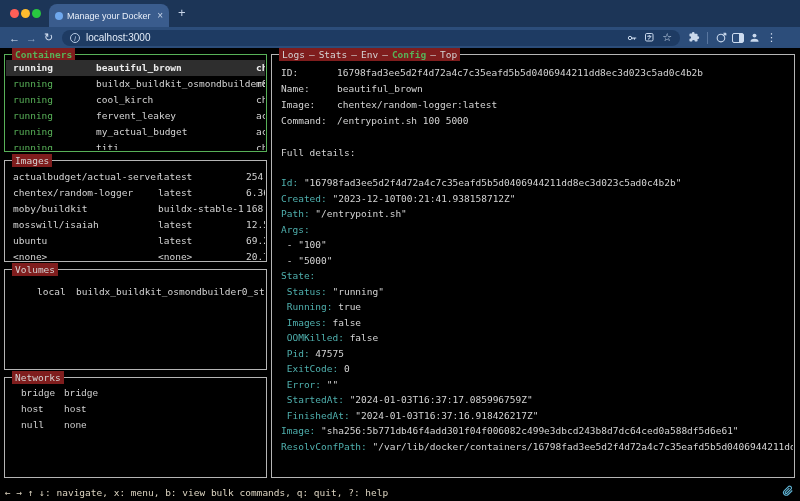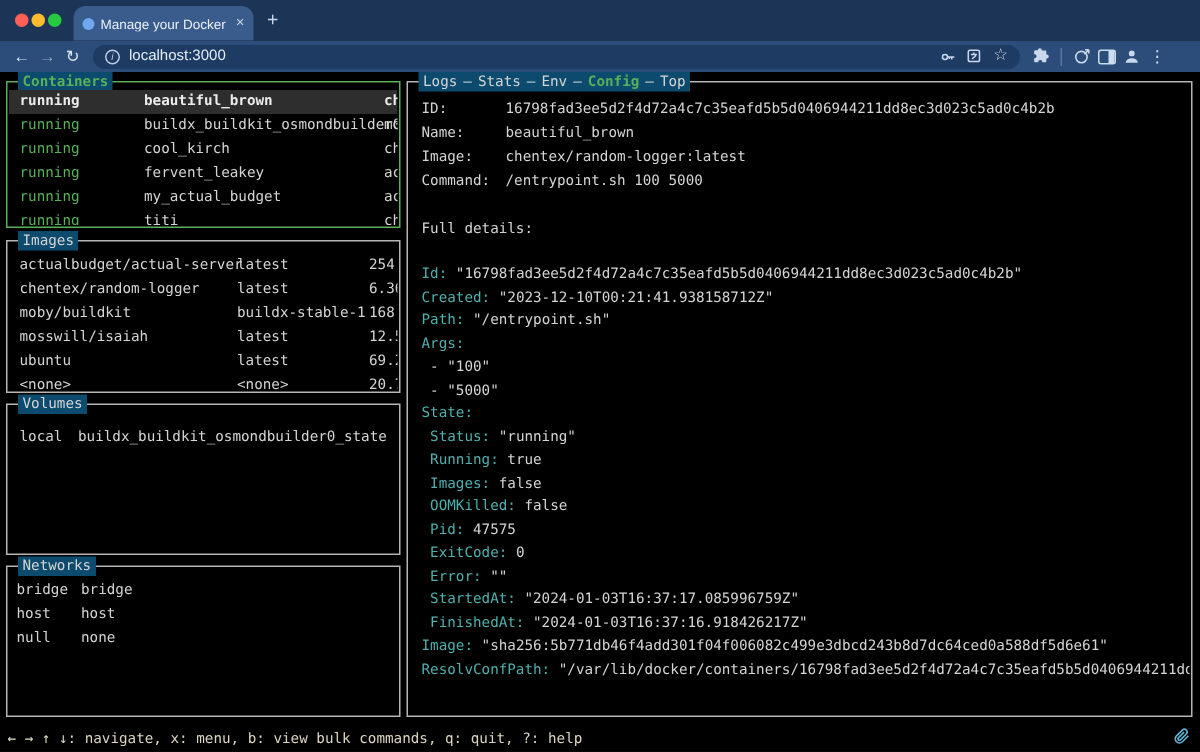--- a/index.html
+++ b/index.html
@@ -39,45 +39,45 @@
   .star{font-size:11px;line-height:11px;}
   .divider{width:1px;height:12px;background:#5a77a0;margin:0 3px;flex:0 0 auto;}
   .sidepanel{width:12px;height:10px;border:1.5px solid #cddcf0;border-radius:2px;position:relative;flex:0 0 auto;}
   .sidepanel::after{content:"";position:absolute;right:0;top:0;bottom:0;width:4px;background:#cddcf0;}
 
   
   .term{position:absolute;left:0;top:48px;width:800px;height:453px;background:#000;
         font-family:"DejaVu Sans Mono",monospace;font-size:9.5px;color:var(--fg);}
   .panel{position:absolute;border:1px solid var(--border);}
   .panel.active{border-color:var(--green);}
-  .ptitle{position:absolute;top:-7px;left:7px;background:#0c4a6e;padding:0 3px;font-size:9.5px;
+  .ptitle{position:absolute;top:-7px;left:7px;background:#7f1d1d;padding:0 3px;font-size:9.5px;
           line-height:13px;color:var(--fg);white-space:nowrap;}
   .ptitle.green{color:var(--green);font-weight:bold;}
   .pbody{position:absolute;left:1px;right:1px;top:0;bottom:1px;overflow:hidden;}
   .pre{white-space:pre;}
 
   #p-containers{left:4px;top:6px;width:263px;height:98px;}
   #p-containers .pbody{padding-top:5px;}
   #p-images{left:4px;top:112px;width:263px;height:102px;}
   #p-images .pbody{padding-top:8px;}
   #p-volumes{left:4px;top:221px;width:263px;height:101px;}
-  #p-volumes .pbody{padding-top:14px;}
+  #p-volumes .pbody{padding-top:14px;margin-left:24px;}
   #p-networks{left:4px;top:329px;width:263px;height:101px;}
   #p-networks .pbody{padding-top:8px;}
   #p-detail{left:271px;top:6px;width:524px;height:424px;}
 
   .crow{display:grid;grid-template-columns:83px 160px 1fr;padding-left:7px;height:16px;
         line-height:16px;white-space:nowrap;}
   .crow .cstatus{color:var(--green);}
   .crow.selected{background:var(--sel-bg);color:var(--fg-bright);font-weight:bold;}
   .crow.selected .cstatus{color:var(--fg-bright);}
   .irow{display:grid;grid-template-columns:145px 88px 1fr;padding-left:7px;height:16px;
         line-height:16px;white-space:nowrap;}
   .vrow{display:grid;grid-template-columns:39px 1fr;padding-left:7px;height:16px;line-height:16px;white-space:nowrap;}
-  .nrow{display:grid;grid-template-columns:43px 1fr;padding-left:5px;height:16px;line-height:16px;white-space:nowrap;}
+  .nrow{display:grid;grid-template-columns:43px 1fr;padding-left:15px;height:16px;line-height:16px;white-space:nowrap;font-family:Liberation Mono, monospace;}
 
   .dtabs{display:flex;}
   .dsep{margin:0 4px;color:var(--fg);}
   .dtab-wrap{display:flex;align-items:center;}
   .dtab-wrap:first-of-type .dsep{display:none;}
   .dtab{color:var(--fg);cursor:default;}
   .dtab.active{color:var(--green);font-weight:bold;}
   .dbody{position:absolute;left:1px;right:1px;top:1px;bottom:1px;overflow:hidden;padding:9px 0 0 8px;}
   .srow{display:grid;grid-template-columns:56px 1fr;height:16px;line-height:16px;white-space:nowrap;}
   .fdlabel{margin-top:16px;height:16px;line-height:16px;}

